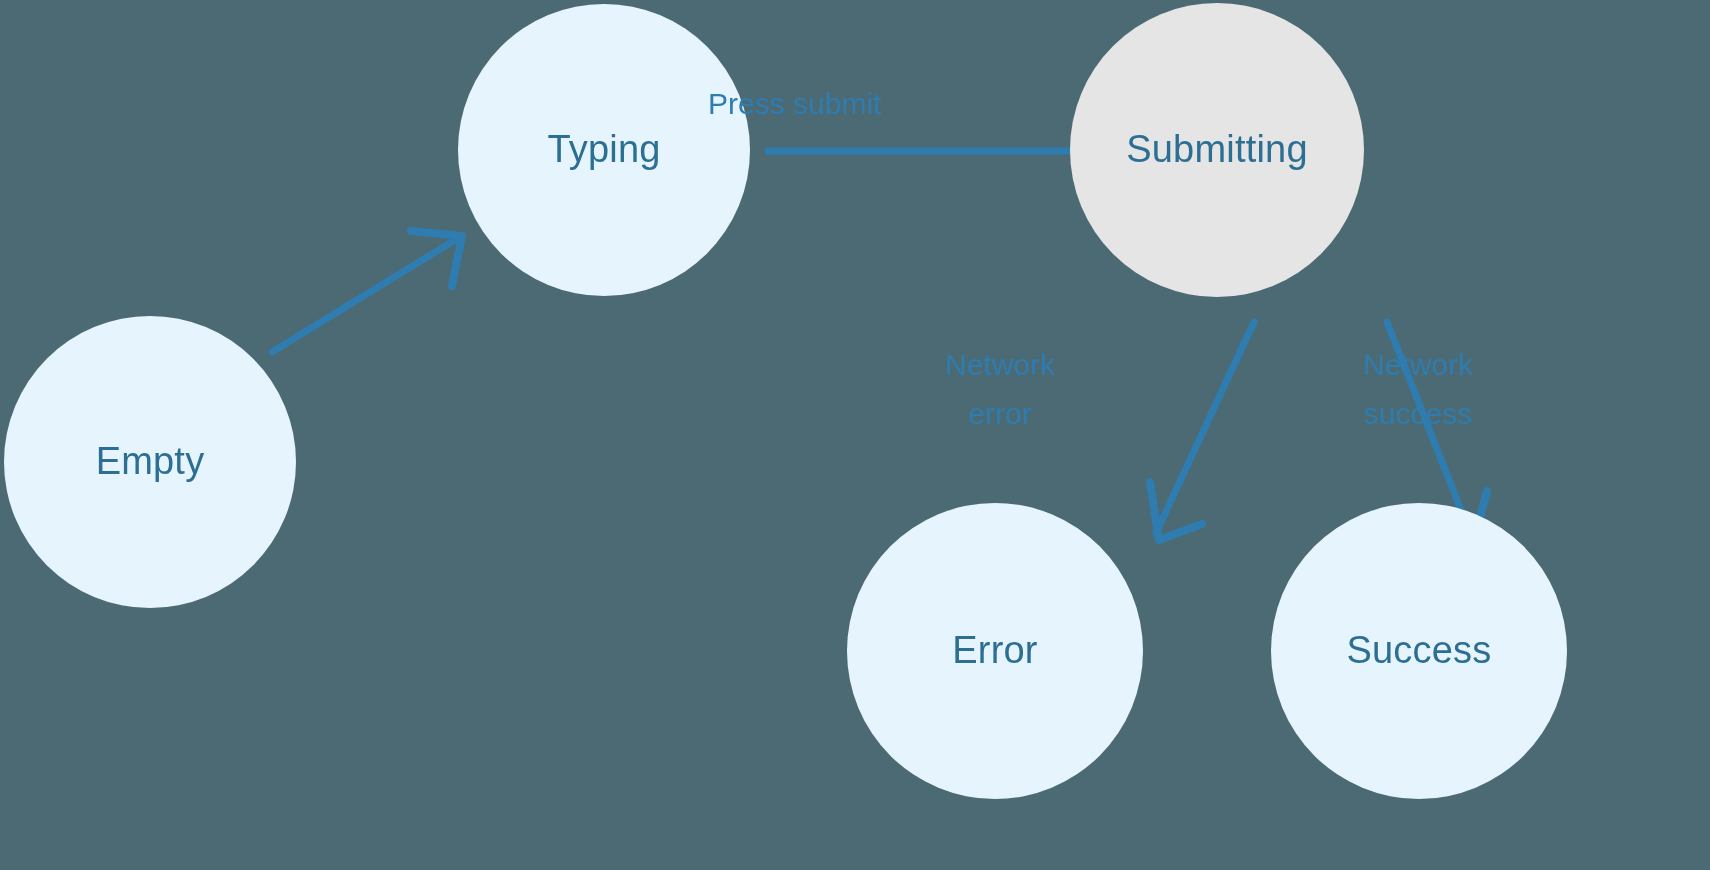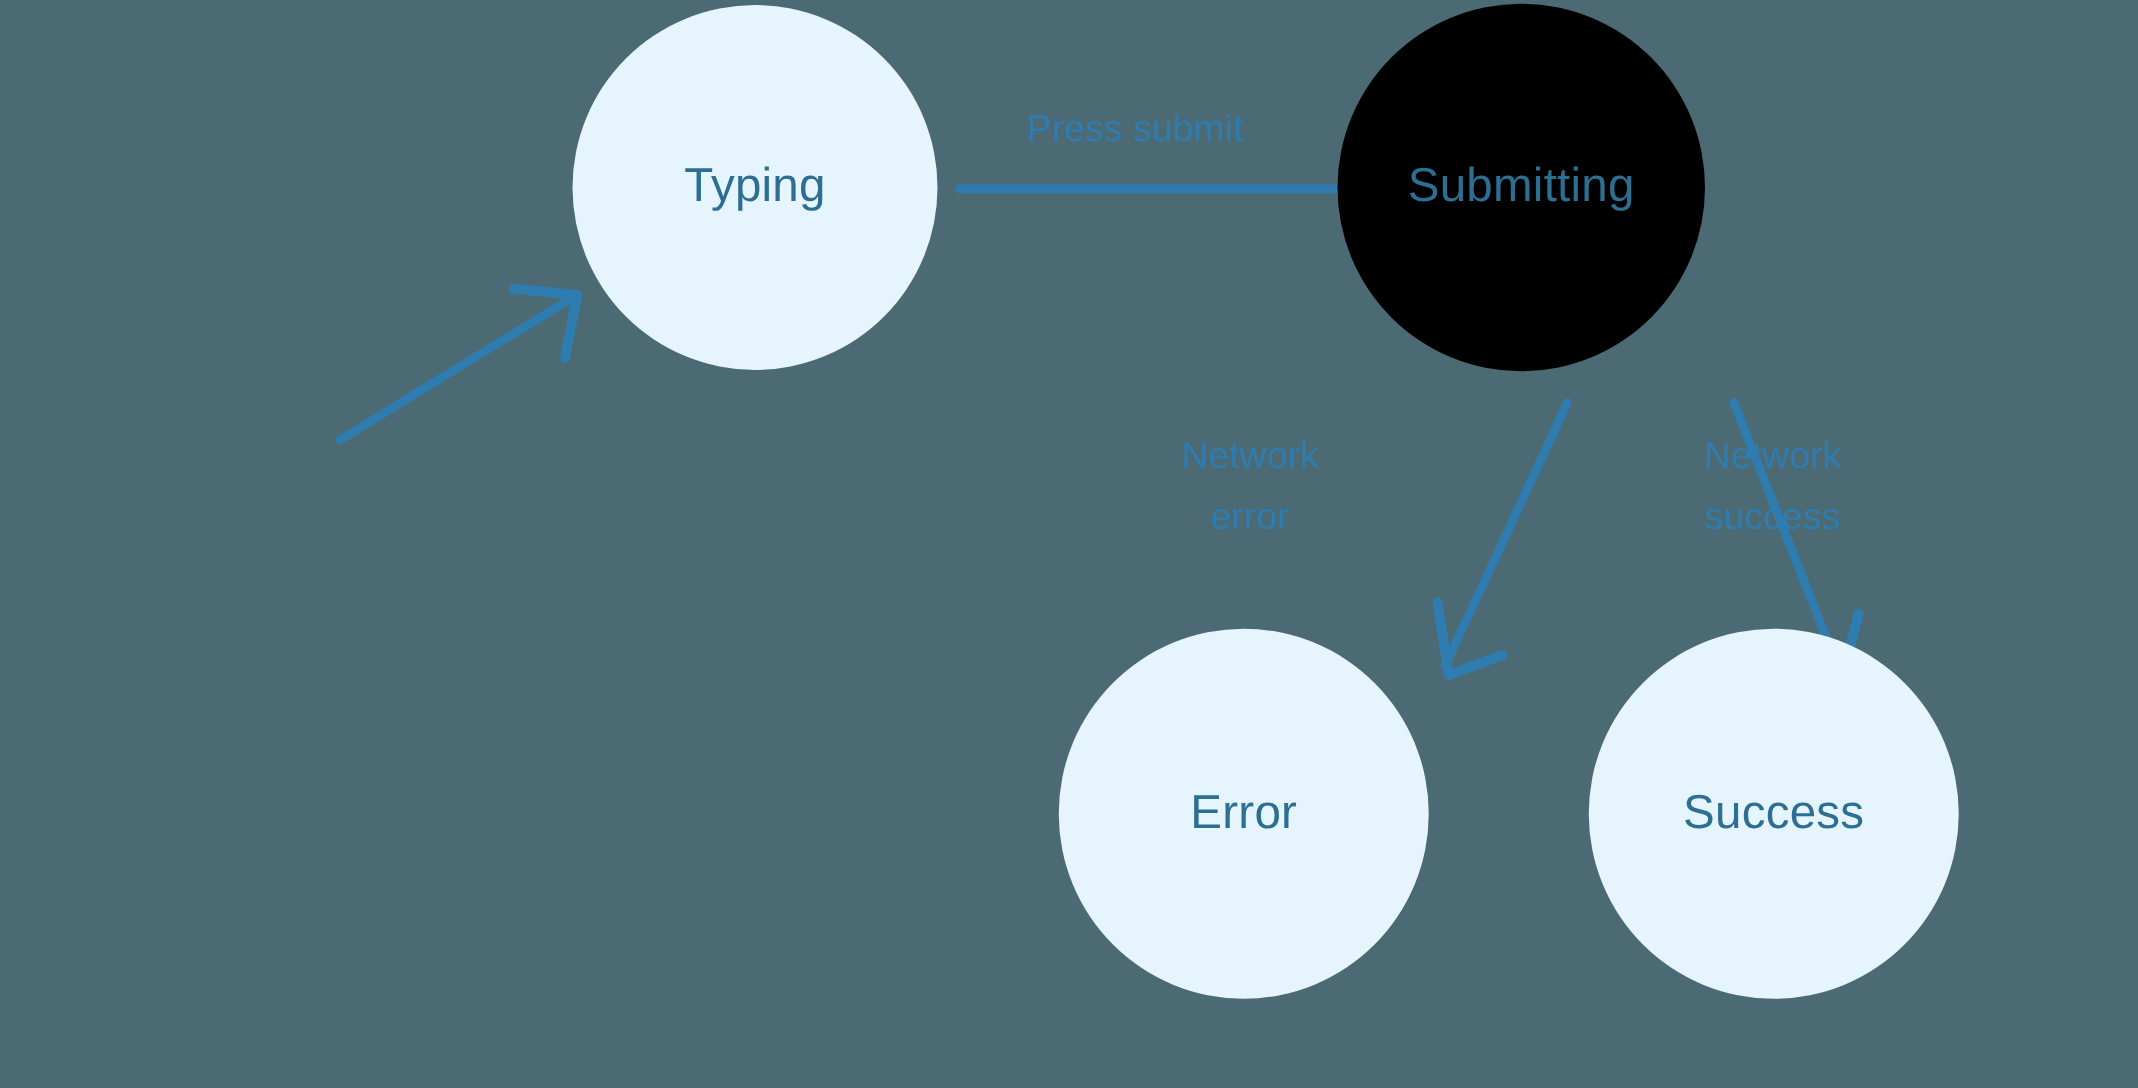--- a/index.html
+++ b/index.html
@@ -75,36 +75,39 @@
       <path d="M 1254 322 L 1156 533" stroke="#2e7cb0" stroke-width="7" fill="none" stroke-linecap="round"></path>
       <path d="M 1150 482 L 1159 540 L 1202 524" stroke="#2e7cb0" stroke-width="8" fill="none" stroke-linecap="round" stroke-linejoin="round"></path>
     </g>
 
     <g>
       <path d="M 1387 322 L 1470 533" stroke="#2e7cb0" stroke-width="7" fill="none" stroke-linecap="round"></path>
       <path d="M 1445 514 L 1474 540 L 1487 491" stroke="#2e7cb0" stroke-width="8" fill="none" stroke-linecap="round" stroke-linejoin="round"></path>
     </g>
   </svg>
 
+  <div class="node" id="node-empty" style="left: 4px; top: 316px; width: 292px; height: 292px; background: rgb(230, 245, 253);">
+    <span class="node-label" style="color: rgb(44, 111, 146);">Empty</span>
+  </div>
 
   <div class="node" id="node-typing" style="left: 458px; top: 4px; width: 292px; height: 292px; background: rgb(230, 245, 253);">
     <span class="node-label" style="color: rgb(44, 111, 146);">Typing</span>
   </div>
 
-  <div class="node" id="node-submitting" style="left: 1070px; top: 3px; width: 294px; height: 294px; background: #000000;">
+  <div class="node" id="node-submitting" style="left: 1070px; top: 3px; width: 294px; height: 294px; background: #e5e5e5;">
     <span class="node-label" style="color: rgb(44, 111, 146);">Submitting</span>
   </div>
 
   <div class="node" id="node-error" style="left: 847px; top: 503px; width: 296px; height: 296px; background: rgb(230, 245, 253);">
     <span class="node-label" style="color: rgb(44, 111, 146);">Error</span>
   </div>
 
   <div class="node" id="node-success" style="left: 1271px; top: 503px; width: 296px; height: 296px; background: rgb(230, 245, 253);">
     <span class="node-label" style="color: rgb(44, 111, 146);">Success</span>
   </div>
 
-  <div class="edge-label" id="label-press-submit" style="color: rgb(46, 124, 176); left: 708px; top: 80px; width: 400px; text-align: center;">Press submit</div>
+  <div class="edge-label" id="label-press-submit" style="color: rgb(46, 124, 176); left: 708px; top: 80px; width: 400px; text-align: left;">Press submit</div>
   <div class="edge-label" id="label-network-error" style="color: rgb(46, 124, 176); left: 800px; top: 341px; width: 400px; text-align: center;">Network
 error</div>
   <div class="edge-label" id="label-network-success" style="color: rgb(46, 124, 176); left: 1218px; top: 341px; width: 400px; text-align: center;">Network
 success</div>
 
 </div>
 
 </body></html>

